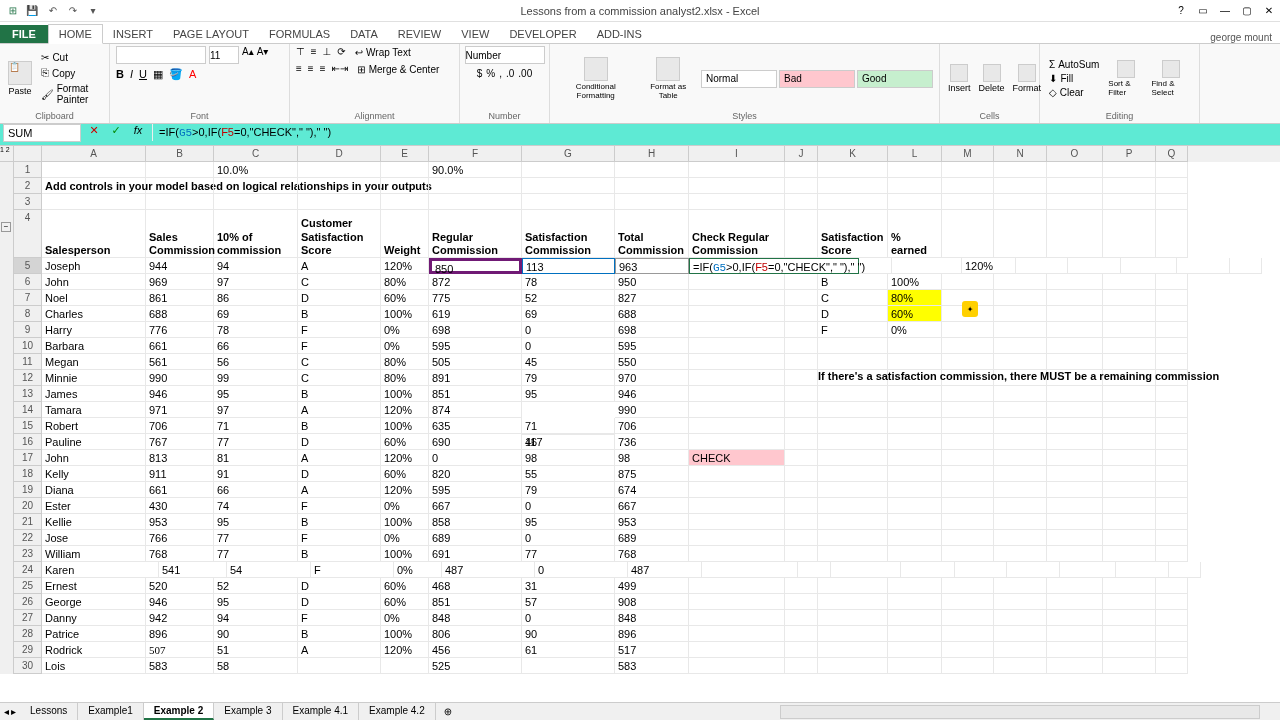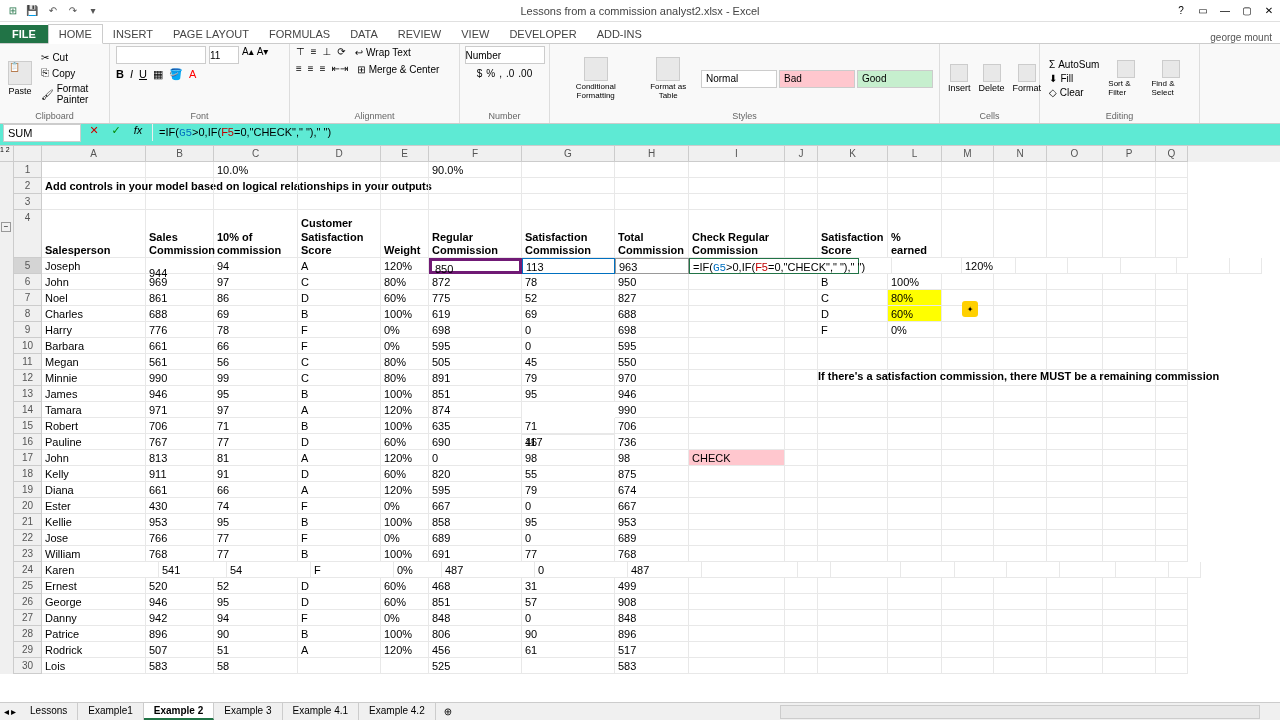--- a/index.html
+++ b/index.html
@@ -374,21 +374,21 @@
           <div class="cell cK bold hdr" style="width: 70px; height: 48px;">Satisfaction Score</div>
           <div class="cell cL bold hdr" style="width: 54px; height: 48px;">% earned</div>
           <div class="cell cM bold hdr" style="width: 52px; height: 48px;"></div>
           <div class="cell cN bold hdr" style="width: 53px; height: 48px;"></div>
           <div class="cell cO bold hdr" style="width: 56px; height: 48px;"></div>
           <div class="cell cP bold hdr" style="width: 53px; height: 48px;"></div>
           <div class="cell cQ bold hdr" style="width: 32px; height: 48px;"></div>
         </div>
         <div class="row">
           <div class="cell cA" style="width: 104px;">Joseph</div>
-          <div class="cell cB" style="width: 68px; margin-top: 7px;">944</div>
+          <div class="cell cB" style="width: 68px;">944</div>
           <div class="cell cC" style="width: 84px;">94</div>
           <div class="cell cD" style="width: 83px;">A</div>
           <div class="cell cE" style="width: 48px;">120%</div>
           <div class="cell cF ref-red" style="width: 93px;">850</div>
           <div class="cell cG ref-blue" style="width: 93px;">113</div>
           <div class="cell cH edit" style="width: 74px;">963</div>
           <div class="cell cI active-edit" style="width: 170px; white-space: nowrap;"><span class="">=IF(</span><span class="ref-b">G5</span><span class="">&gt;0,IF(</span><span class="ref-r">F5</span><span class="">=0,"CHECK"," ")," ")</span></div>
           <div class="cell cJ" style="width: 33px;"></div>
           <div class="cell cK" style="width: 70px;"></div>
           <div class="cell cL" style="width: 54px;">120%</div>
@@ -830,21 +830,21 @@
           <div class="cell cK" style="width: 70px;"></div>
           <div class="cell cL" style="width: 54px;"></div>
           <div class="cell cM" style="width: 52px;"></div>
           <div class="cell cN" style="width: 53px;"></div>
           <div class="cell cO" style="width: 56px;"></div>
           <div class="cell cP" style="width: 53px;"></div>
           <div class="cell cQ" style="width: 32px;"></div>
         </div>
         <div class="row">
           <div class="cell cA" style="width: 104px;">Rodrick</div>
-          <div class="cell cB" style="width: 68px;">507</div>
+          <div class="cell cB" style="width: 68px; font-family: Liberation Serif, serif;">507</div>
           <div class="cell cC" style="width: 84px;">51</div>
           <div class="cell cD" style="width: 83px;">A</div>
           <div class="cell cE" style="width: 48px;">120%</div>
           <div class="cell cF" style="width: 93px;">456</div>
           <div class="cell cG" style="width: 93px;">61</div>
           <div class="cell cH" style="width: 74px;">517</div>
           <div class="cell cI" style="width: 96px;"></div>
           <div class="cell cJ" style="width: 33px;"></div>
           <div class="cell cK" style="width: 70px;"></div>
           <div class="cell cL" style="width: 54px;"></div>

